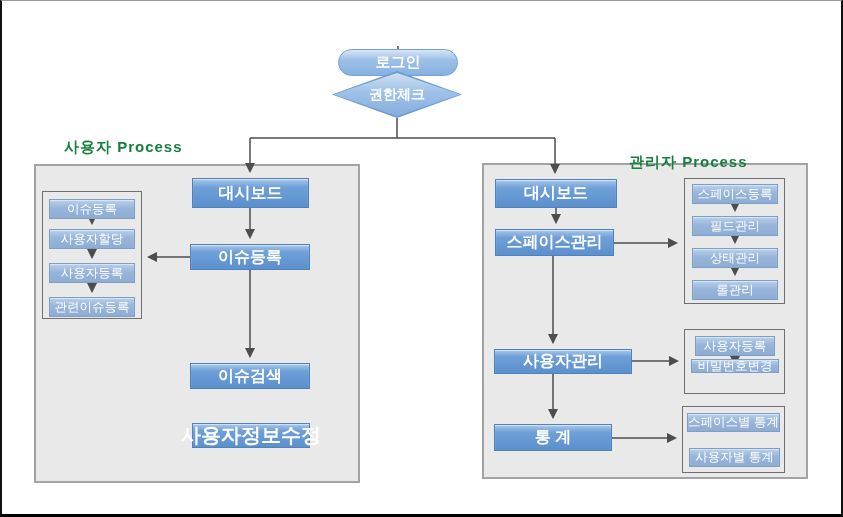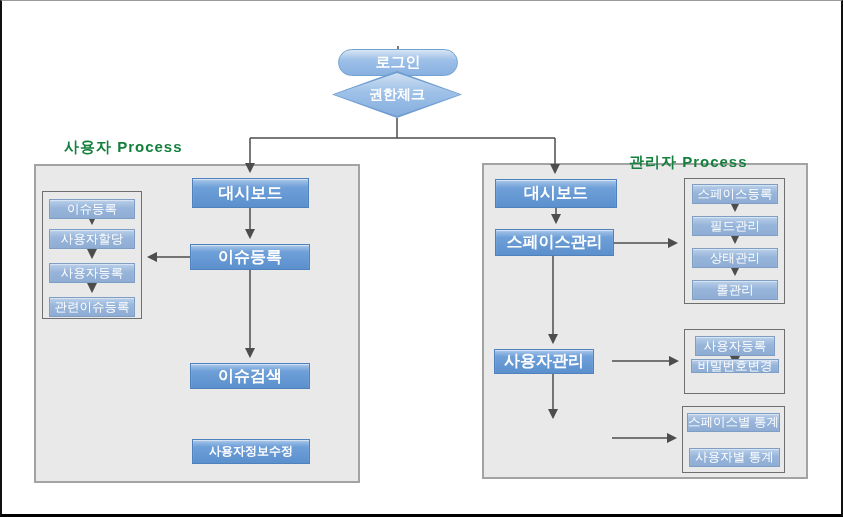--- a/index.html
+++ b/index.html
@@ -119,30 +119,31 @@
     <div class="diamond-inner"></div>
     <div class="diamond-label">권한체크</div>
   </div>
 
   <div class="section-label" style="left:62px;top:137px;">사용자 Process</div>
   <div class="section-label" style="left:627px;top:152px;">관리자 Process</div>
 
   <div class="box-main" style="left:190px;top:177px;width:117px;height:30px;">대시보드</div>
   <div class="box-main" style="left:188px;top:243px;width:120px;height:26px;">이슈등록</div>
   <div class="box-main" style="left:188px;top:362px;width:120px;height:26px;">이슈검색</div>
-  <div class="box-main" style="left:190px;top:438px;width:118px;height:25px;font-size:12px;">사용자정보수정</div>
+  <div class="box-main" style="left:190px;top:422px;width:118px;height:25px;font-size:20px;">사용자정보수정</div>
 
   <div class="box-sub" style="left:47px;top:198px;width:86px;height:20px;">이슈등록</div>
   <div class="box-sub" style="left:47px;top:228px;width:86px;height:20px;">사용자할당</div>
   <div class="box-sub" style="left:47px;top:262px;width:86px;height:20px;">사용자등록</div>
   <div class="box-sub" style="left:47px;top:296px;width:86px;height:20px;">관련이슈등록</div>
 
   <div class="box-main" style="left:493px;top:178px;width:122px;height:29px;">대시보드</div>
   <div class="box-main" style="left:493px;top:228px;width:119px;height:27px;">스페이스관리</div>
-  <div class="box-main" style="left:492px;top:348px;width:100px;height:25px;">사용자관리</div>
+  <div class="box-main" style="left:492px;top:348px;width:138px;height:25px;">사용자관리</div>
+  <div class="box-main" style="left:492px;top:423px;width:118px;height:27px;">통 계</div>
 
   <div class="box-sub" style="left:690px;top:183px;width:86px;height:20px;">스페이스등록</div>
   <div class="box-sub" style="left:690px;top:215px;width:86px;height:20px;">필드관리</div>
   <div class="box-sub" style="left:690px;top:247px;width:86px;height:20px;">상태관리</div>
   <div class="box-sub" style="left:690px;top:279px;width:86px;height:20px;">롤관리</div>
 
   <div class="box-sub" style="left:693px;top:335px;width:80px;height:20px;">사용자등록</div>
   <div class="box-sub" style="left:689px;top:358px;width:88px;height:14px;">비밀번호변경</div>
 
   <div class="box-sub" style="left:685px;top:412px;width:93px;height:19px;">스페이스별 통계</div>

